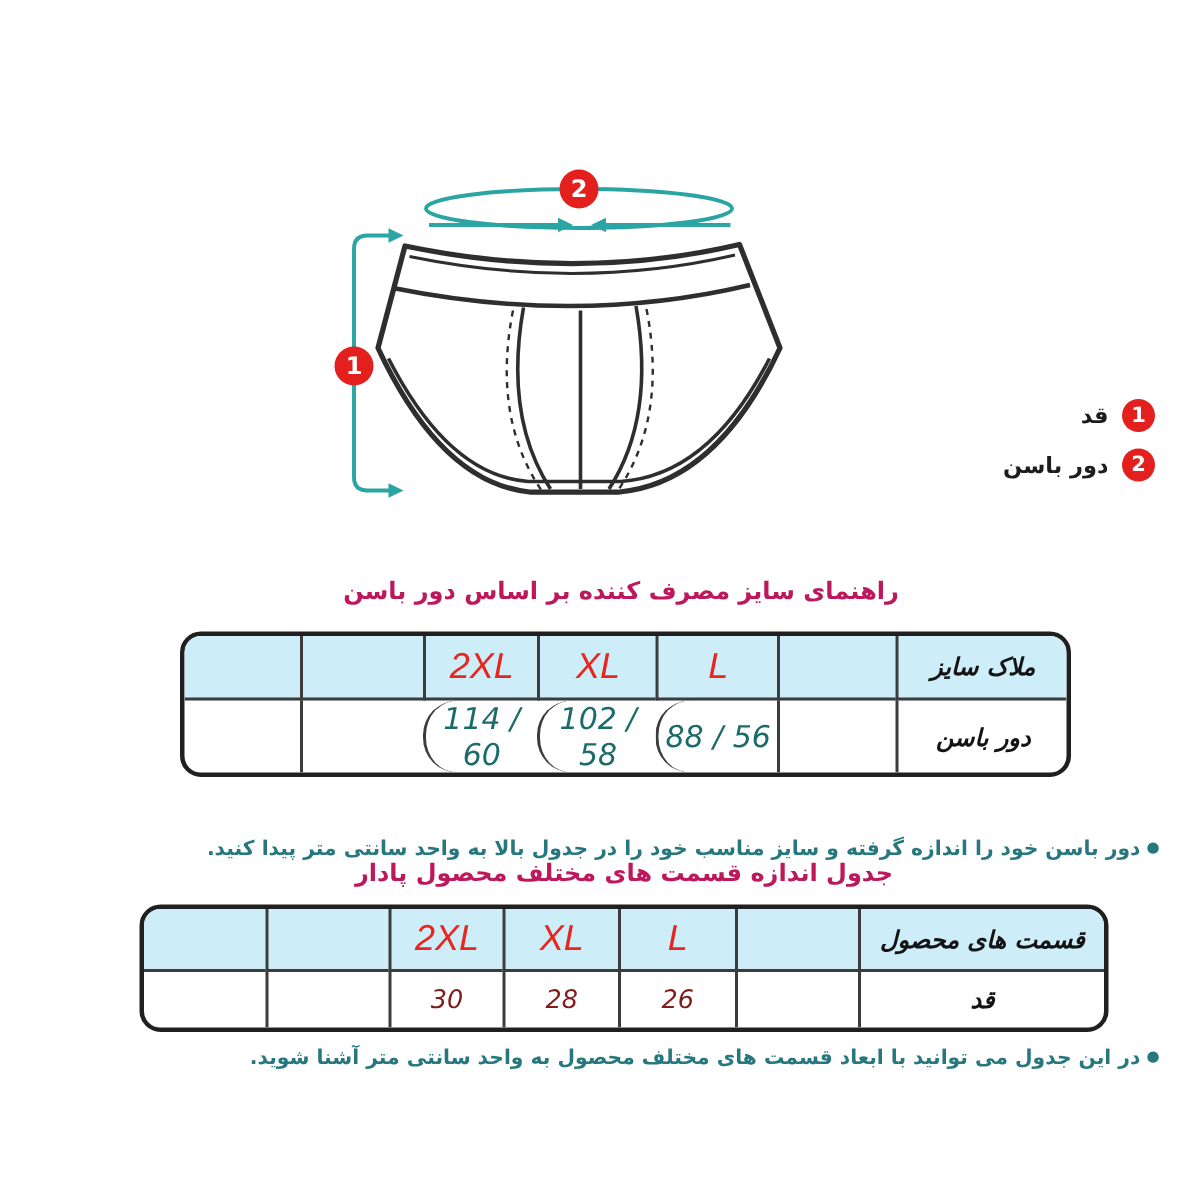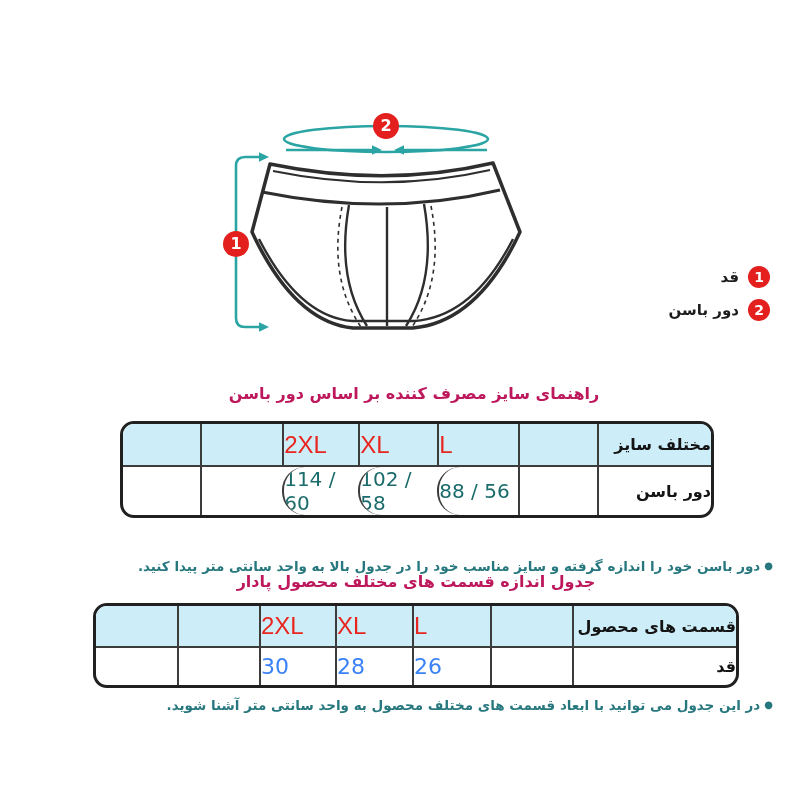--- a/index.html
+++ b/index.html
@@ -26,27 +26,27 @@
   .legend-label{font-size:15px;font-weight:700;color:#1c1c1c;direction:rtl;}
   
   .sec-title{
     position:absolute;text-align:center;font-weight:700;font-size:16px;color:#be185d;direction:rtl;
   }
   
   .tbl-wrap{
     position:absolute;border:3px solid #202020;border-radius:14px;overflow:hidden;background:#fff;
   }
   table{border-collapse:separate;border-spacing:0;table-layout:fixed;width:100%;}
-  td{padding:0;vertical-align:middle;overflow:hidden;}
+  td{padding:0;text-align:center;vertical-align:middle;overflow:hidden;font-style:italic;}
   td.vline{border-left:2px solid #3c3c3c;}
   tr.hdr td{background:#cdeef8;border-bottom:2px solid #3c3c3c;}
   td.size-lbl{color:#e8251f;font-size:24px;font-weight:400;font-family:"Liberation Sans","DejaVu Sans",sans-serif;}
   td.fa-lbl{direction:rtl;font-size:16px;font-weight:700;color:#141414;}
   td.val{color:#1b6b6b;font-size:20px;border-radius:23px;}
-  td.val-big{color:#3b82f6;font-size:22px;}
+  td.val-big{color:#7f1d1d;font-size:17px;}
   
   .notes{position:absolute;right:27px;width:755px;text-align:right;direction:rtl;}
   .note-line{
     color:#27787e;font-size:13.5px;font-weight:700;line-height:19px;direction:rtl;
   }
   .note-bullet{font-size:10px;vertical-align:2px;margin-left:4px;color:#27787e;}
   svg .teal{stroke:#2ba4a4;fill:none;stroke-width:2.6;}
   svg .tealfill{fill:#2ba4a4;stroke:none;}
 </style>
 </head>
@@ -105,21 +105,21 @@
         <col style="width:112px">
     </colgroup>
     <tbody>
         <tr class="hdr" style="height:43px;">
       <td></td>
       <td class="vline"></td>
       <td class="vline size-lbl">2XL</td>
       <td class="vline size-lbl">XL</td>
       <td class="vline size-lbl">L</td>
       <td class="vline"></td>
-      <td class="vline fa-lbl">مختلف سایز</td>
+      <td class="vline fa-lbl">ملاک سایز</td>
     </tr>
     <tr style="height:37px;">
       <td></td>
       <td class="vline"></td>
       <td class="vline val">114 / 60</td>
       <td class="vline val">102 / 58</td>
       <td class="vline val">88 / 56</td>
       <td class="vline"></td>
       <td class="vline fa-lbl">دور باسن</td>
     </tr>

